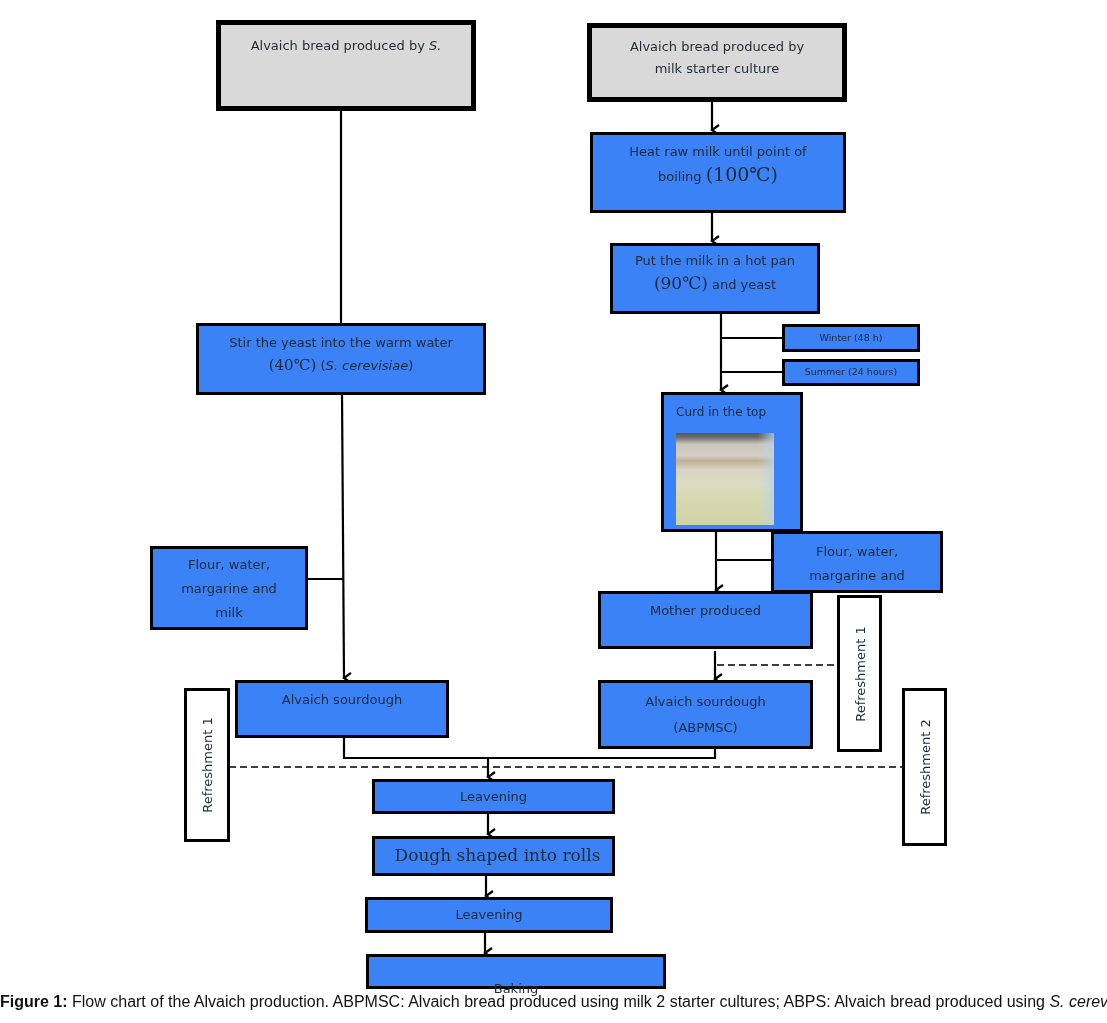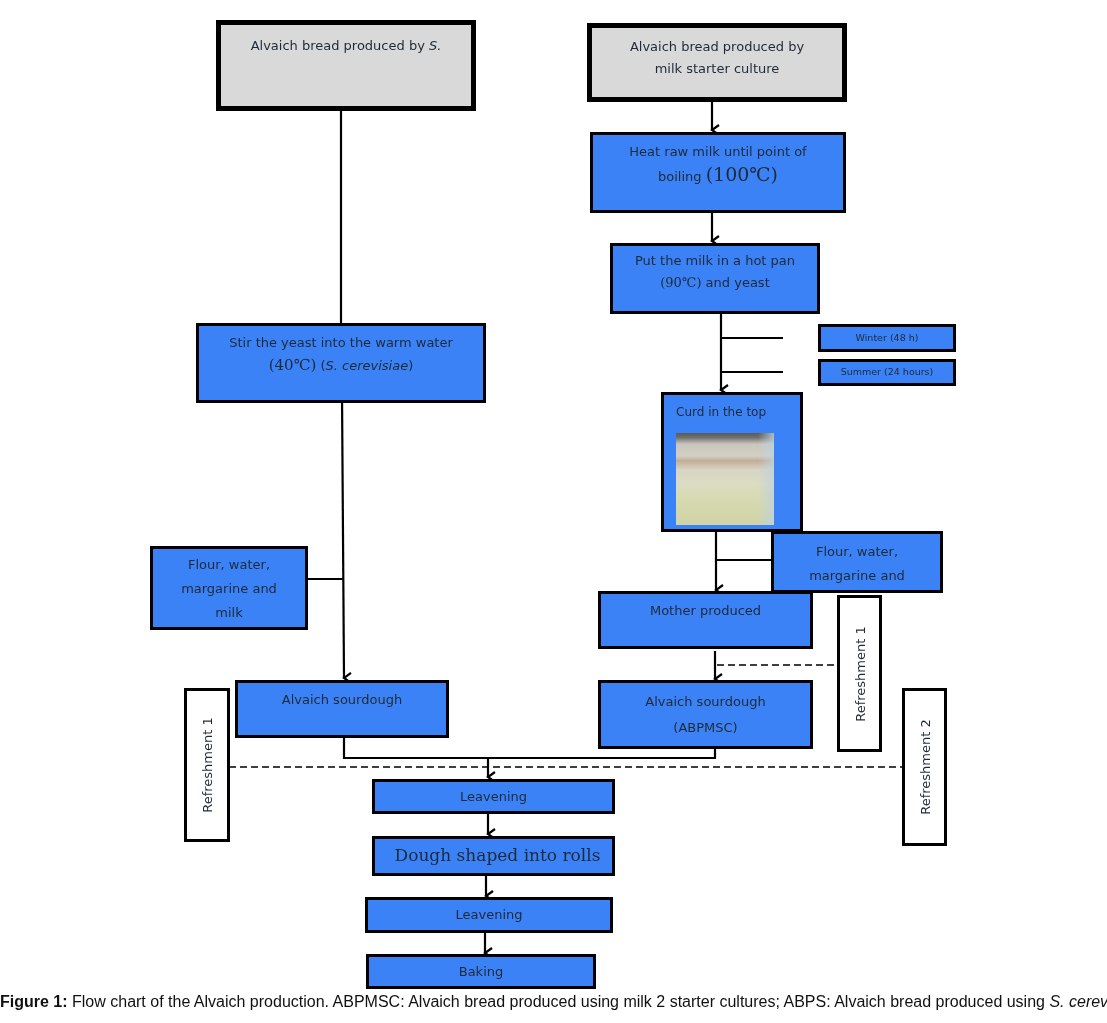--- a/index.html
+++ b/index.html
@@ -2,21 +2,21 @@
 <html><head>
 <meta charset="utf-8">
 <style>
   html, body { margin: 0; padding: 0; background: #ffffff; }
   body { width: 1107px; height: 1023px; position: relative; overflow: hidden; font-family: "DejaVu Sans", sans-serif; }
   #canvas { position: absolute; left: 0; top: 0; }
   .box { position: absolute; box-sizing: border-box; border: 3px solid #000; background: #3b82f6; color: #1f2a38; text-align: center; font-family: "DejaVu Sans", sans-serif; font-size: 13px; line-height: 22px; }
   .box.head { background: #d9d9d9; border-width: 5px; }
   .box .t { display: block; }
   .serif { font-family: "DejaVu Serif", serif; }
-  .small { font-size: 9.5px; line-height: 16px; margin-left: 36px; }
+  .small { font-size: 9.5px; line-height: 16px; }
   .vbox { position: absolute; box-sizing: border-box; border: 3px solid #000; background: #fff; }
   .vlabel { position: absolute; left: 50%; top: 50%; transform: translate(-50%, -50%) rotate(-90deg); white-space: nowrap; font-family: "DejaVu Sans", sans-serif; font-size: 13px; color: #1f2a38; }
   .photo { position: absolute; left: 676px; top: 433px; width: 98px; height: 92px;
     background: linear-gradient(180deg, #5a5a58 0%, #6f706c 5%, #c9c6bd 12%, #d4cfc3 25%, #bfae96 30%, #d9d4c4 40%, #dcdcc4 55%, #d7dab2 70%, #cfd3a6 100%); }
   .photo::after { content: ""; position: absolute; right: 0; top: 0; width: 16px; height: 100%; background: linear-gradient(90deg, rgba(200,215,225,0) 0%, rgba(190,210,222,0.8) 100%); }
   .caption { position: absolute; left: 0; top: 993px; width: 1107px; text-align: center; font-family: "Liberation Sans", sans-serif; font-size: 16px; color: #111; white-space: nowrap; }
   .caption b { font-weight: bold; }
   .it { font-style: italic; }
 </style>
 </head>
@@ -54,21 +54,21 @@
     <line x1="229" y1="767" x2="905" y2="767"></line>
     <line x1="717" y1="665" x2="838" y2="665"></line>
     <line x1="318" y1="731" x2="366" y2="731"></line>
   </g>
 </svg>
 
 <div class="box head" style="left:216px; top:20px; width:260px; height:91px; padding-top:10px;">
   <span class="t"><span>Alvaich bread produced by </span><span class="it">S.</span></span>
 </div>
 
-<div class="box" style="left:196px; top:323px; width:290px; height:80px; padding-top:6px;">
+<div class="box" style="left:196px; top:323px; width:290px; height:72px; padding-top:6px;">
   <span class="t">Stir the yeast into the warm water</span>
   <span class="t"><span class="serif" style="font-size:15px;text-align:center;">(40℃)</span> (<span class="it">S. cerevisiae</span>)</span>
 </div>
 
 <div class="box" style="left:150px; top:546px; width:158px; height:84px; padding-top:4px; line-height:24px;">
   <span class="t">Flour, water,</span>
   <span class="t">margarine and</span>
   <span class="t">milk</span>
 </div>
 
@@ -85,21 +85,21 @@
   <span class="t">milk starter culture</span>
 </div>
 
 <div class="box" style="left:590px; top:132px; width:256px; height:81px; padding-top:6px;">
   <span class="t">Heat raw milk until point of</span>
   <span class="t"><span>boiling </span><span class="serif" style="font-size:19px;">(100℃)</span></span>
 </div>
 
 <div class="box" style="left:590px; top:243px; width:210px; height:71px; padding-top:4px;margin-left:20px;">
   <span class="t">Put the milk in a hot pan</span>
-  <span class="t"><span class="serif" style="font-size:13px;">(90℃)</span><span> and yeast</span></span>
+  <span class="t"><span class="serif" style="font-size:17px;">(90℃)</span><span> and yeast</span></span>
 </div>
 
 <div class="box small" style="left:782px; top:324px; width:138px; height:28px; padding-top:3px;">
   <span class="t">Winter (48 h)</span>
 </div>
 <div class="box small" style="left:782px; top:359px; width:138px; height:27px; padding-top:2px;">
   <span class="t">Summer (24 hours)</span>
 </div>
 
 <div class="box" style="left:661px; top:392px; width:142px; height:140px; text-align:left; padding:6px 0 0 12px; font-size:12px;">
@@ -131,17 +131,17 @@
 
 <div class="box" style="left:372px; top:779px; width:243px; height:35px; padding-top:4px;">
   <span class="t">Leavening</span>
 </div>
 <div class="box serif" style="left:372px; top:836px; width:243px; height:40px; padding-top:5px; font-size:17px;padding-left:8px;">
   <span class="t">Dough shaped into rolls</span>
 </div>
 <div class="box" style="left:365px; top:897px; width:248px; height:36px; padding-top:4px;">
   <span class="t">Leavening</span>
 </div>
-<div class="box" style="left:366px; top:954px; width:230px; height:35px; padding-top:4px;">
+<div class="box" style="left:366px; top:954px; width:300px; height:35px; padding-top:21px;">
   <span class="t">Baking</span>
 </div>
 
 <div class="caption"><b>Figure 1:</b><span> Flow chart of the Alvaich production. ABPMSC: Alvaich bread produced using milk 2 starter cultures; ABPS: Alvaich bread produced using </span><span class="it">S. cerevisiae</span><span>.</span></div>
 
 </body></html>

